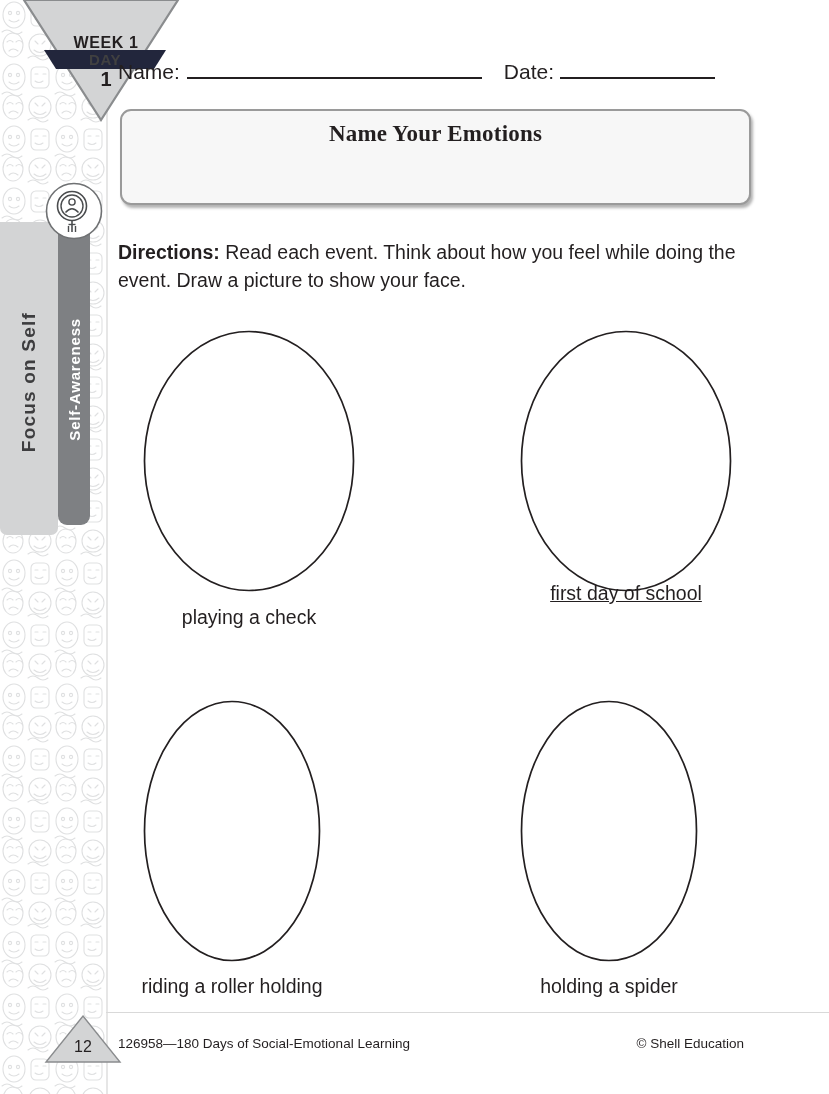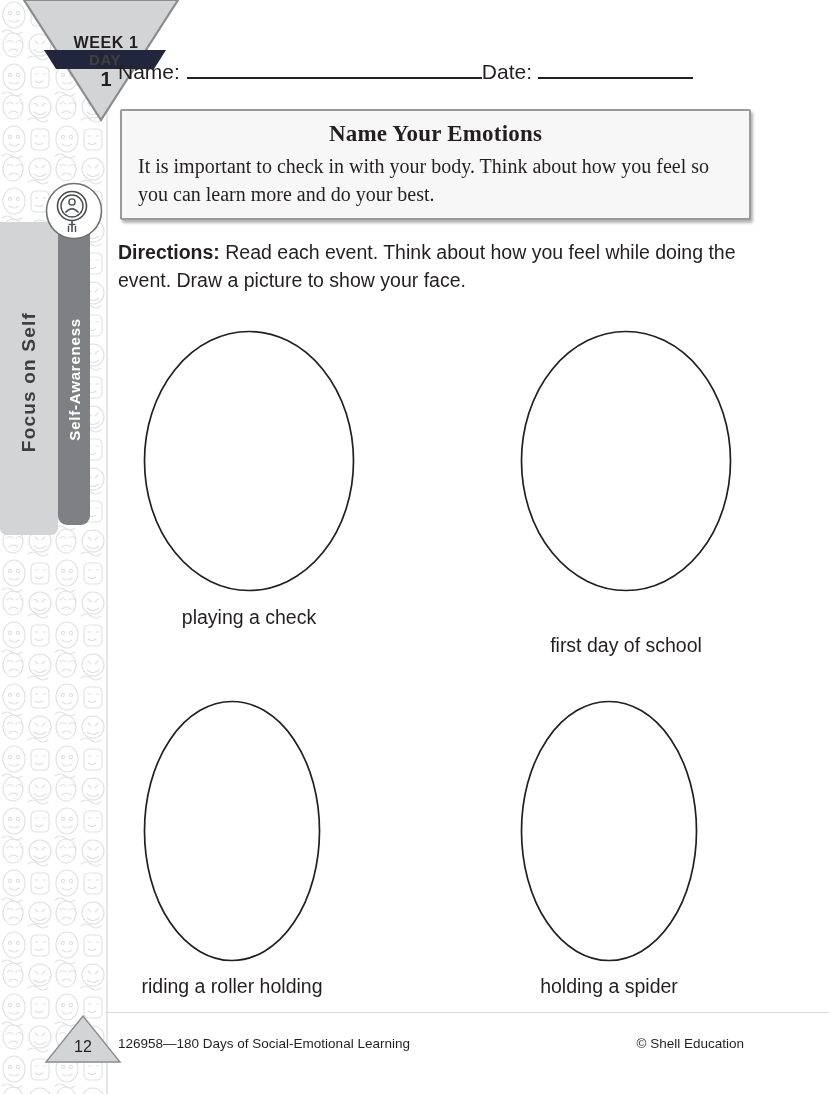--- a/index.html
+++ b/index.html
@@ -81,31 +81,31 @@
     align-items: baseline;
   }
   #name-date-row .fld-label { white-space: nowrap; text-align: right; }
   .rule {
     display: inline-block;
     border-bottom: 2px solid #231f20;
     height: 17px;
   }
   #name-rule { width: 295px; margin-left: 7px; }
   #date-rule { width: 155px; margin-left: 6px; }
-  #date-label { }
+  #date-label { margin-left: 22px; }
 
   
   #title-box {
     position: absolute;
     left: 120px; top: 109px;
     width: 631px;
     min-height: 96px;
     background: #f7f7f7;
     border: 2px solid #9a9a9a;
-    border-radius: 2px;
+    border-radius: 11px;
     box-shadow: 2px 3px 3px rgba(0,0,0,0.30);
     box-sizing: border-box;
     padding: 8px 16px 10px 16px;
   }
   #lesson-title {
     text-align: center;
     font-family: "Liberation Serif", serif;
     font-weight: bold;
     font-size: 23px;
     color: #231f20;
@@ -254,21 +254,20 @@
 
 <div id="name-date-row">
   <span class="fld-label">Name:</span>
   <span class="rule" id="name-rule"></span>
   <span class="fld-label" id="date-label">Date:</span>
   <span class="rule" id="date-rule"></span>
 </div>
 
 <div id="title-box">
   <div id="lesson-title">Name Your Emotions</div>
-  <p id="lesson-intro">It is important to check in with your body.  Think about how you feel so you can learn more and do your best.</p>
 </div>
 
 <div id="directions"><span class="dir-strong">Directions:</span><span> Read each event.  Think about how you feel while doing the event.  Draw a picture to show your face.</span></div>
 
 <div id="strand-tab-outer"></div>
 <div id="strand-tab-inner"></div>
 <div class="vert-label" id="strand-outer-label">Focus on Self</div>
 <div class="vert-label" id="strand-inner-label">Self-Awareness</div>
 
 <svg id="strand-badge" viewBox="0 0 58 58" xmlns="http://www.w3.org/2000/svg" aria-hidden="true">
@@ -287,21 +286,21 @@
     <ellipse cx="106" cy="131" rx="104.5" ry="129.5" fill="#ffffff" stroke="#231f20" stroke-width="1.7"></ellipse>
   </svg>
 </div>
 <div class="oval-caption" style="left:143px; top:606px; width:212px;">playing a check</div>
 
 <div class="oval-cell" style="left:520px; top:330px;">
   <svg width="212" height="262" viewBox="0 0 212 262" xmlns="http://www.w3.org/2000/svg" aria-hidden="true">
     <ellipse cx="106" cy="131" rx="104.5" ry="129.5" fill="#ffffff" stroke="#231f20" stroke-width="1.7"></ellipse>
   </svg>
 </div>
-<div class="oval-caption" style="left:520px; top:634px; width:212px;">first day of school</div>
+<div class="oval-caption" style="left:520px; top:582px; width:212px;text-decoration:underline;">first day of school</div>
 
 <div class="oval-cell" style="left:143px; top:700px;">
   <svg width="178" height="262" viewBox="0 0 178 262" xmlns="http://www.w3.org/2000/svg" aria-hidden="true">
     <ellipse cx="89" cy="131" rx="87.5" ry="129.5" fill="#ffffff" stroke="#231f20" stroke-width="1.7"></ellipse>
   </svg>
 </div>
 <div class="oval-caption" style="left:133px; top:975px; width:198px;">riding a roller holding</div>
 
 <div class="oval-cell" style="left:520px; top:700px;">
   <svg width="178" height="262" viewBox="0 0 178 262" xmlns="http://www.w3.org/2000/svg" aria-hidden="true">

